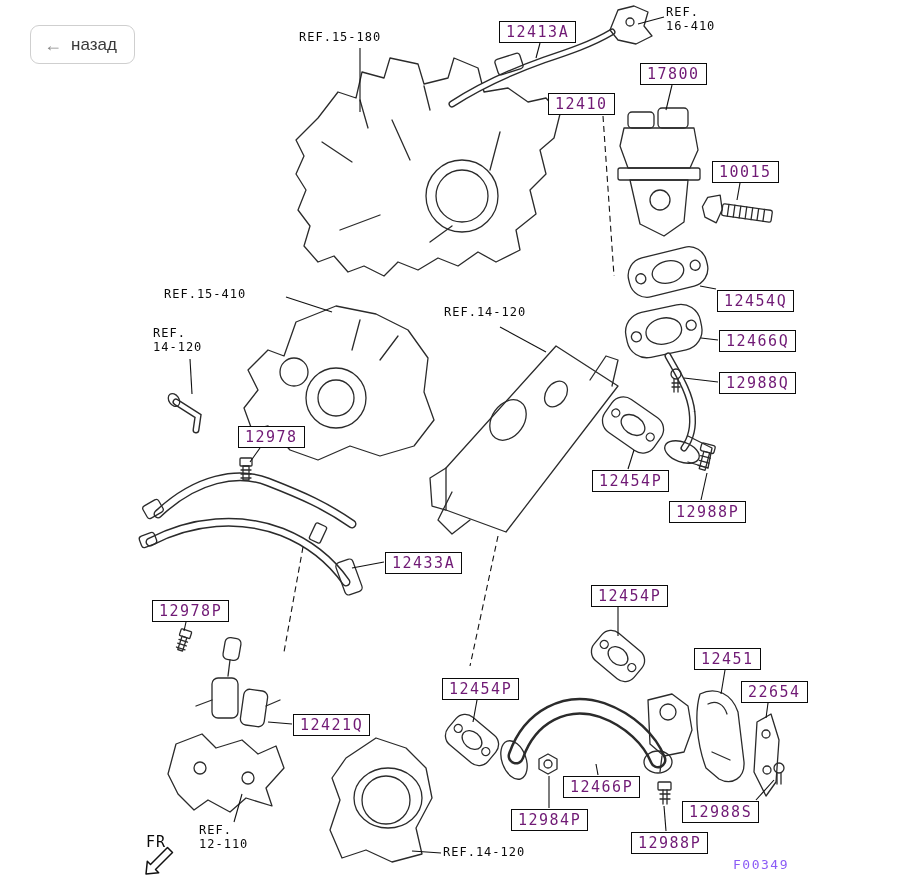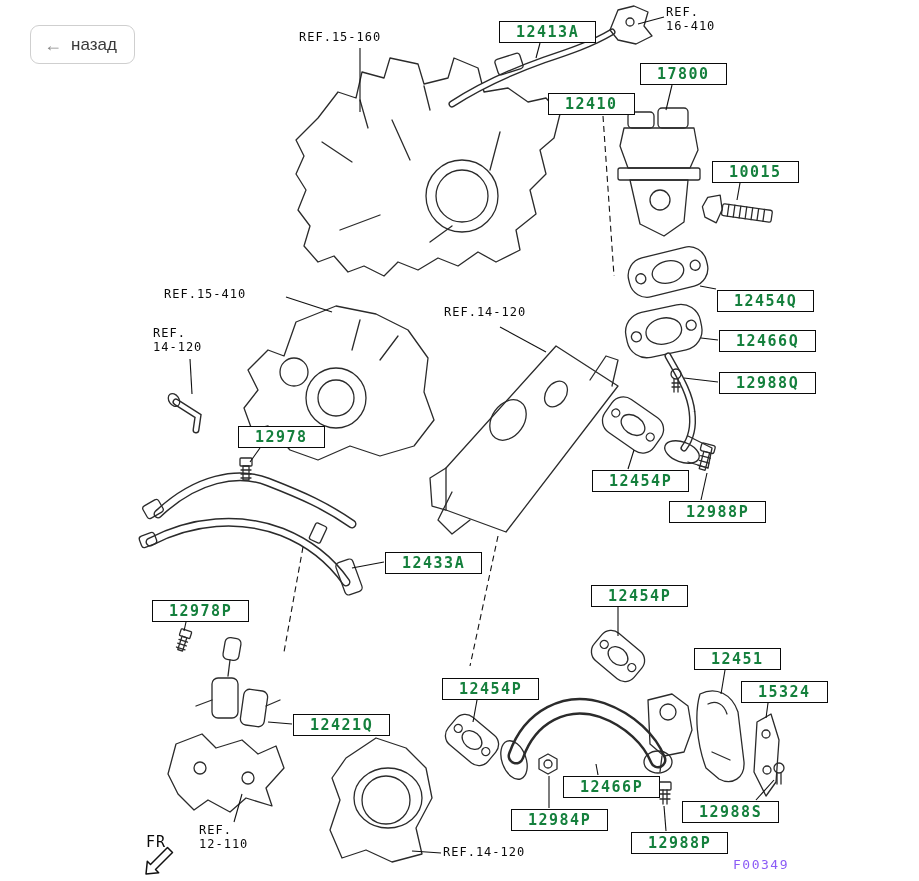--- a/index.html
+++ b/index.html
@@ -19,24 +19,23 @@
   .to2 { fill:none; stroke:#2b2b2b; stroke-width:9;  stroke-linecap:round; }
   .ti2 { fill:none; stroke:#ffffff; stroke-width:6;  stroke-linecap:round; }
   .to3 { fill:none; stroke:#2b2b2b; stroke-width:17; stroke-linecap:round; }
   .ti3 { fill:none; stroke:#ffffff; stroke-width:12; stroke-linecap:round; }
   .leader { stroke:#111; stroke-width:1.1; fill:none; }
   .dash   { stroke:#111; stroke-width:1.1; fill:none; stroke-dasharray:6 4; }
 
   .callout {
     position:absolute; z-index:3;
     background:#fff; border:1.6px solid #0a0a0a;
-    padding:1px 16px; font-size:15px; letter-spacing:1.5px;
-    line-height:18px; white-space:nowrap; color:#15803d;
+    padding:1px 6px; font-size:15px; letter-spacing:1.5px;
+    line-height:18px; white-space:nowrap; color:#701a75;
     cursor:pointer;
-    font-weight:bold;
   }
   .ref {
     position:absolute; z-index:3;
     font-size:12px; letter-spacing:1px; line-height:1.18;
     white-space:pre; color:#0a0a0a;
   }
   .figcode { position:absolute; z-index:3; font-size:13px; letter-spacing:1.5px; color:#8b5cf6; }
   .fr { position:absolute; z-index:3; font-size:15px; font-weight:normal; letter-spacing:1px; color:#0a0a0a; }
 
   .back-btn {
@@ -296,28 +295,28 @@
   <div class="callout" style="left:719px;top:330px">12466Q</div>
   <div class="callout" style="left:719px;top:372px">12988Q</div>
   <div class="callout" style="left:238px;top:426px">12978</div>
   <div class="callout" style="left:592px;top:470px">12454P</div>
   <div class="callout" style="left:669px;top:501px">12988P</div>
   <div class="callout" style="left:385px;top:552px">12433A</div>
   <div class="callout" style="left:591px;top:585px">12454P</div>
   <div class="callout" style="left:152px;top:600px">12978P</div>
   <div class="callout" style="left:442px;top:678px">12454P</div>
   <div class="callout" style="left:694px;top:648px">12451</div>
-  <div class="callout" style="left:741px;top:681px">15324</div>
+  <div class="callout" style="left:741px;top:681px">22654</div>
   <div class="callout" style="left:293px;top:714px">12421Q</div>
   <div class="callout" style="left:563px;top:776px">12466P</div>
   <div class="callout" style="left:682px;top:801px">12988S</div>
   <div class="callout" style="left:511px;top:809px">12984P</div>
   <div class="callout" style="left:631px;top:832px">12988P</div>
 
-  <div class="ref" style="left:299px;top:30px">REF.15-160</div>
+  <div class="ref" style="left:299px;top:30px">REF.15-180</div>
   <div class="ref" style="left:666px;top:5px">REF.
 16-410</div>
   <div class="ref" style="left:164px;top:287px">REF.15-410</div>
   <div class="ref" style="left:153px;top:326px">REF.
 14-120</div>
   <div class="ref" style="left:444px;top:305px">REF.14-120</div>
   <div class="ref" style="left:199px;top:823px">REF.
 12-110</div>
   <div class="ref" style="left:443px;top:845px">REF.14-120</div>
 

